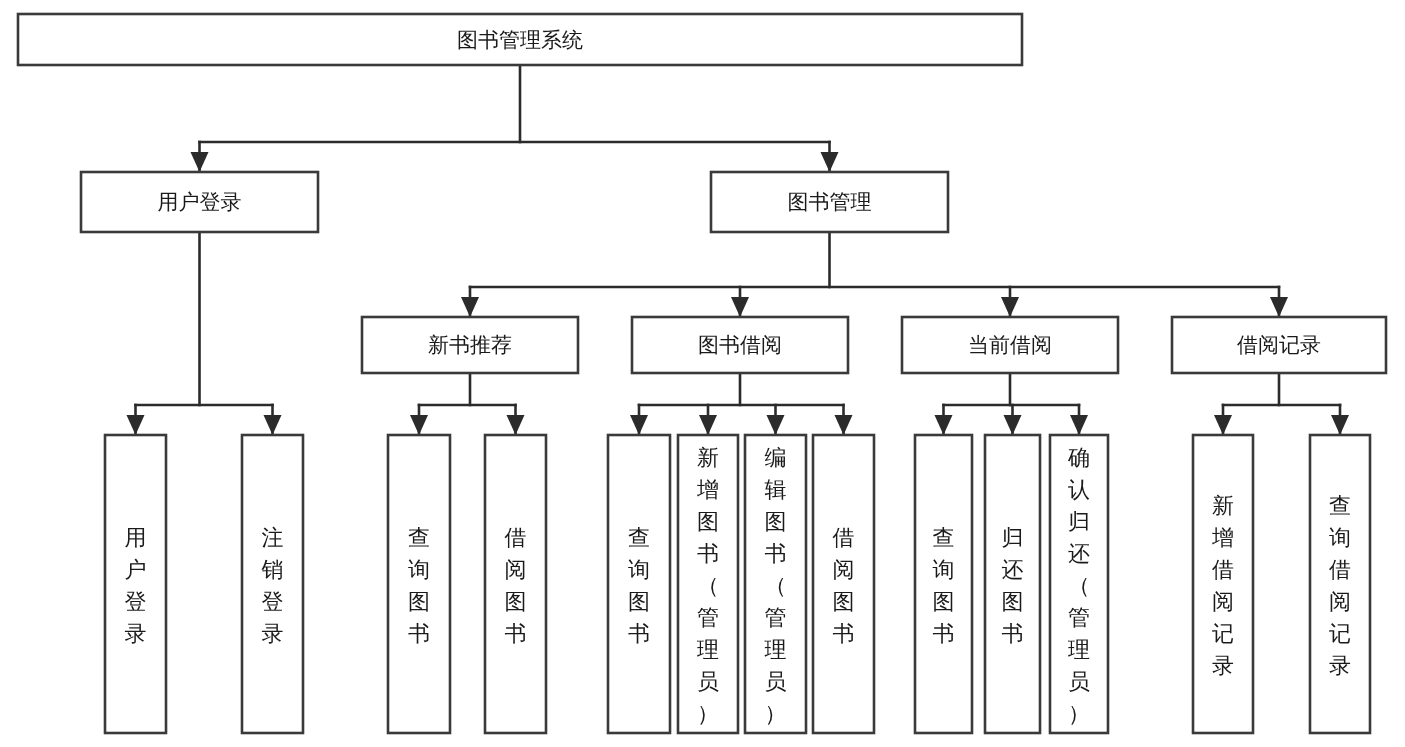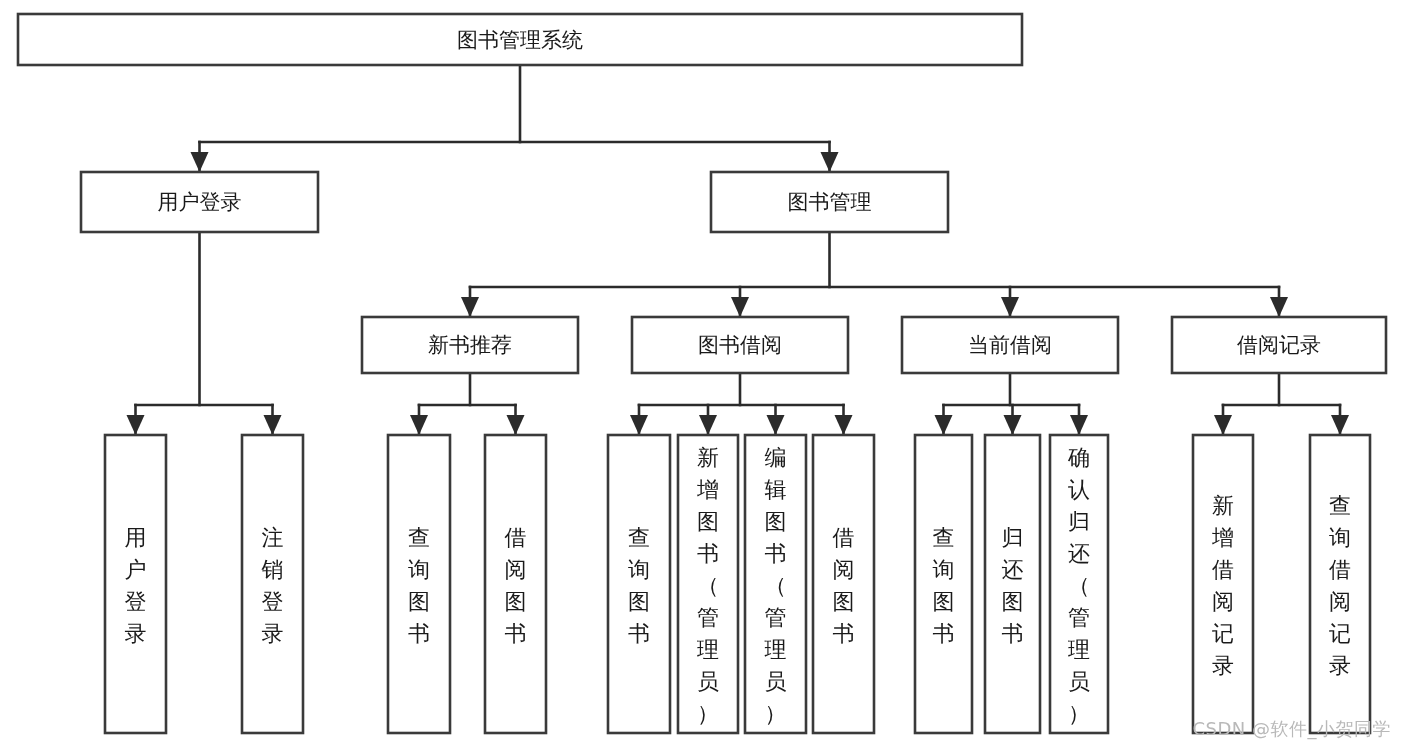--- a/index.html
+++ b/index.html
@@ -273,14 +273,13 @@
           <rect x="1310" y="435" width="60" height="298" class="node-box"></rect>
           <text x="1340" y="512.96" class="node-label-v">查</text>
           <text x="1340" y="544.96" class="node-label-v">询</text>
           <text x="1340" y="576.96" class="node-label-v">借</text>
           <text x="1340" y="608.96" class="node-label-v">阅</text>
           <text x="1340" y="640.96" class="node-label-v">记</text>
           <text x="1340" y="672.96" class="node-label-v">录</text>
         </g>
       </g>
   </svg>
-  <div class="watermark-text">CSDN @软件_小贺同学</div>
 </div>
 
 </body></html>

